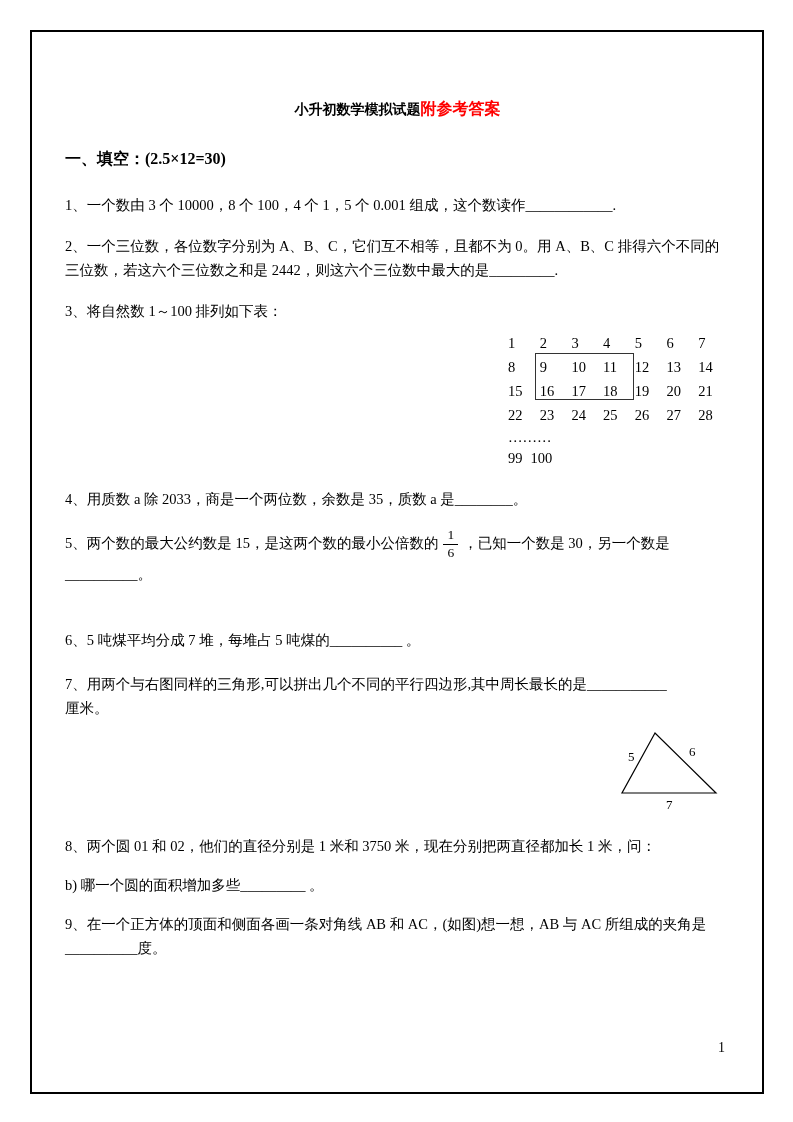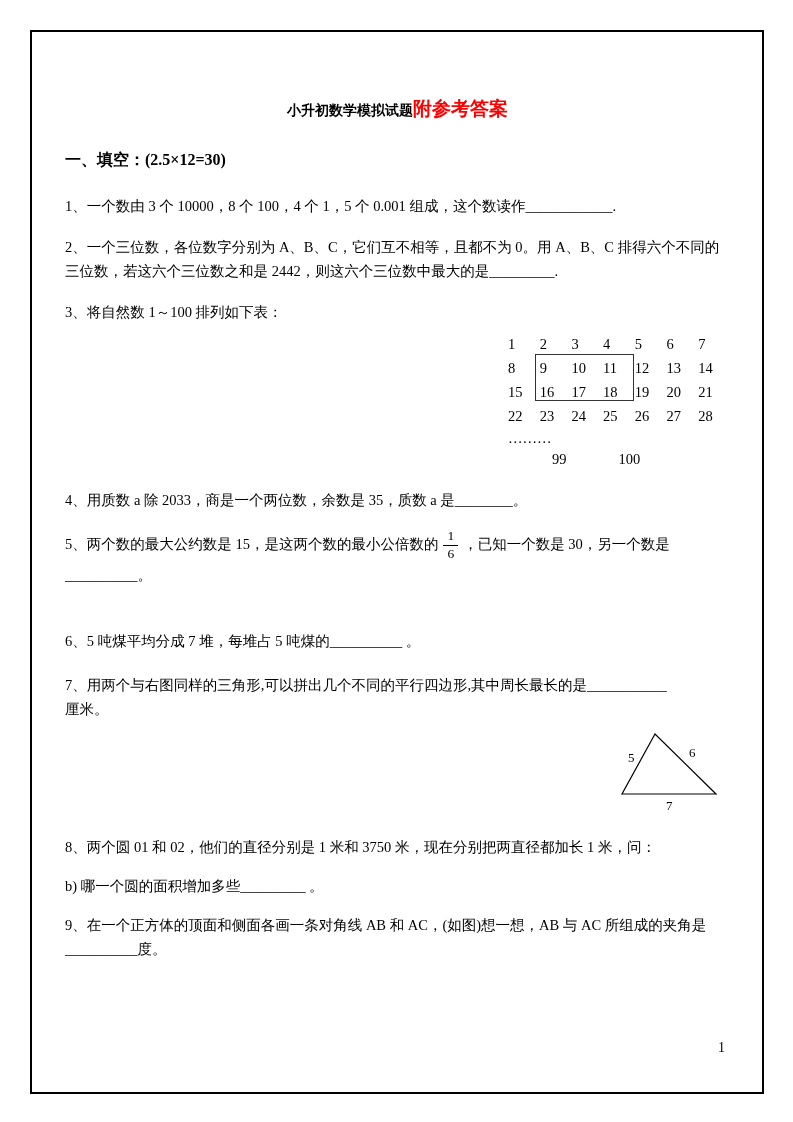--- a/index.html
+++ b/index.html
@@ -36,21 +36,21 @@
     text-align: center;
     margin-bottom: 26px;
     line-height: 26px;
   }
   .title-black {
     font-weight: bold;
     font-size: 14px;
   }
   .title-red {
     font-weight: bold;
-    font-size: 19px;
+    font-size: 16px;
     color: #ff0000;
   }
   .heading {
     font-weight: bold;
     font-size: 16px;
     line-height: 20px;
     margin-bottom: 24px;
   }
   .q { margin-top: 17px; }
   .q:first-of-type { margin-top: 0; }
@@ -76,21 +76,21 @@
     position: absolute;
     left: 27px;
     top: 22px;
     width: 99px;
     height: 47px;
     border: 1px solid #333333;
     pointer-events: none;
   }
   .dots-row { line-height: 20px; height: 20px; }
   .tail-row { line-height: 23px; height: 23px; }
-  .tail-row span { display: inline-block; margin-right: 8px; margin-left: 44px; }
+  .tail-row span { display: inline-block; margin-right: 8px; }
 
   
   .fraction {
     display: inline-block;
     vertical-align: middle;
     text-align: center;
     font-size: 13.5px;
     line-height: 1.25;
     margin: 0 5px;
   }

